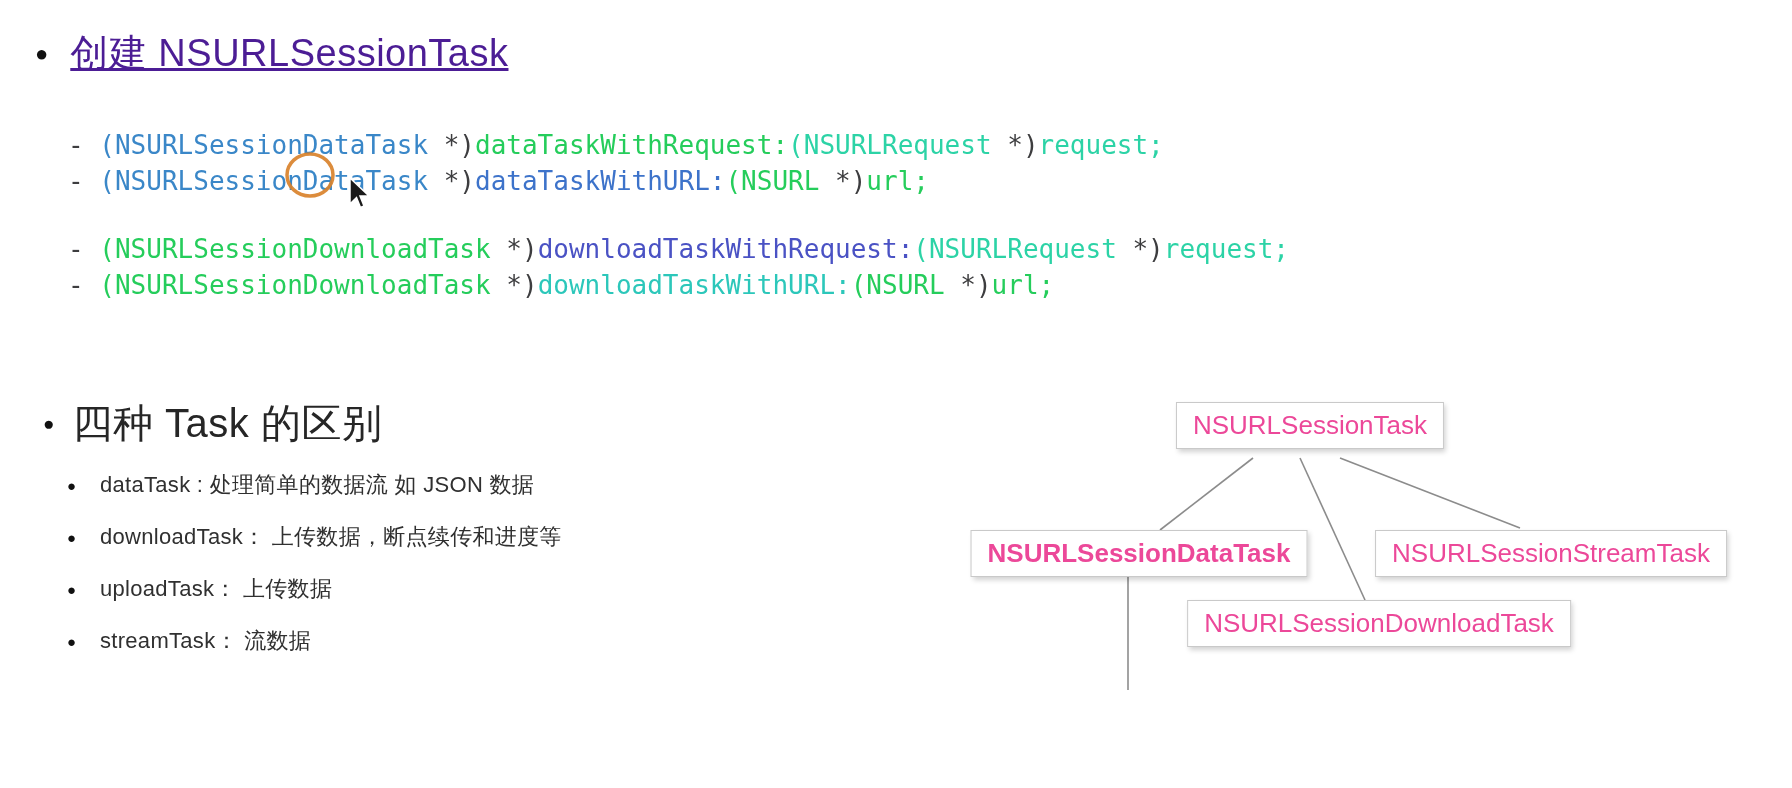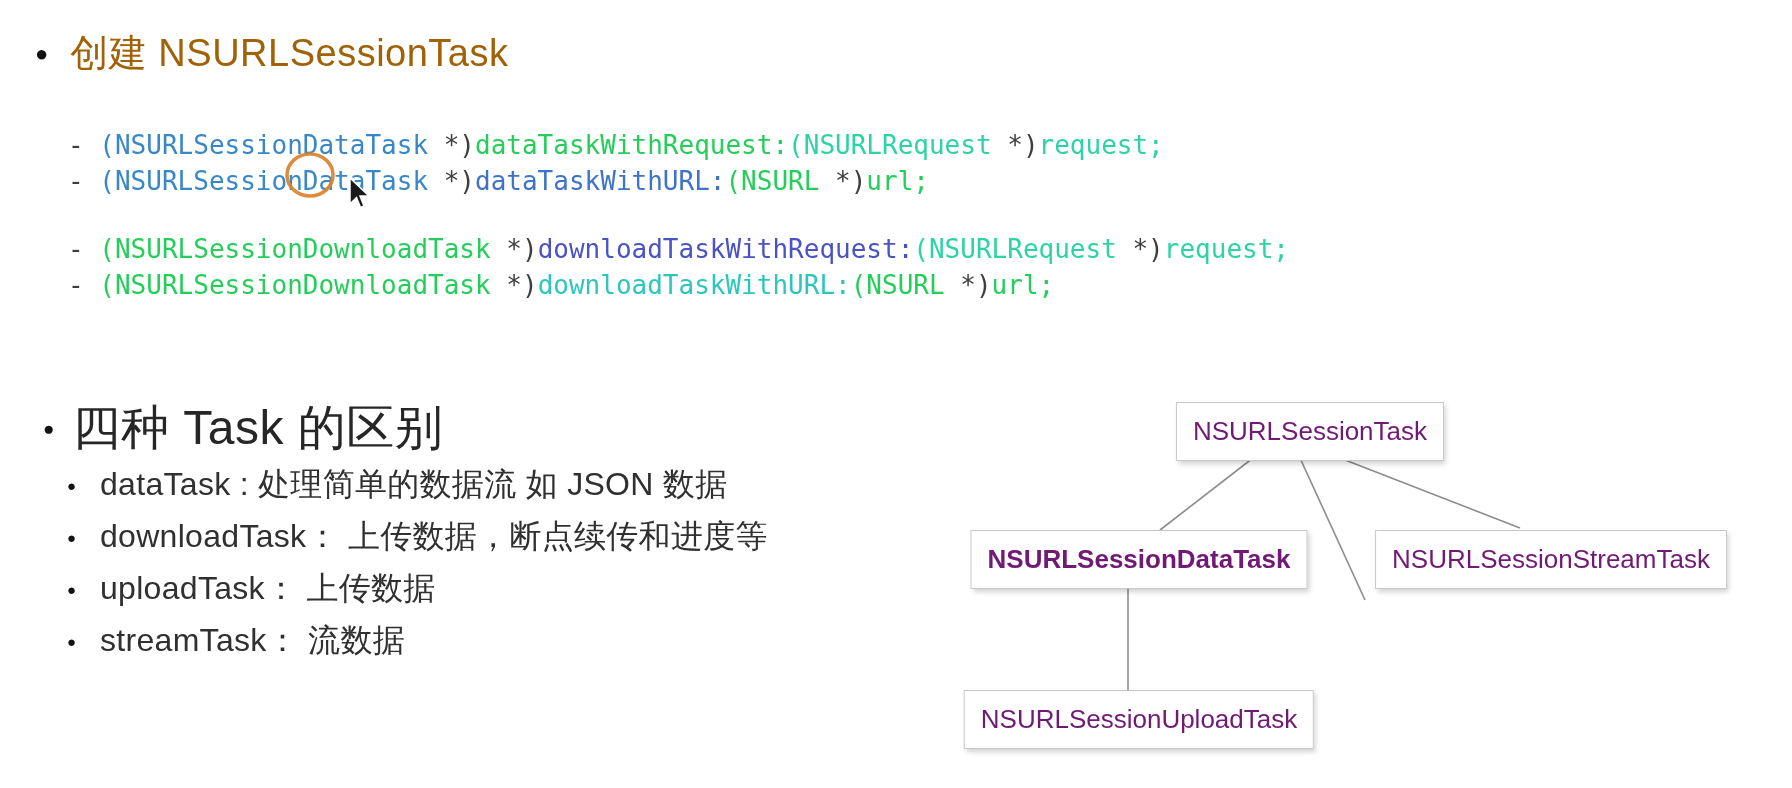--- a/index.html
+++ b/index.html
@@ -5,44 +5,44 @@
   html,body{margin:0;padding:0;}
   body{
     width:1792px;height:788px;position:relative;overflow:hidden;
     background:#ffffff;
     font-family:"Liberation Sans","DejaVu Sans",sans-serif;
     color:#2b2b2b;
   }
   
   .h1{position:absolute;left:35px;top:28px;display:flex;align-items:center;gap:22px;}
   .h1 .b{font-size:22px;line-height:1;color:#111;}
-  .h1 .t{font-size:38px;color:#a16207;letter-spacing:0.5px;}
+  .h1 .t{font-size:38px;color:#4c1d95;letter-spacing:0.5px;text-decoration:underline;}
   .h2{position:absolute;left:43px;top:396px;display:flex;align-items:center;gap:18px;}
   .h2 .b{font-size:19px;line-height:1;color:#111;}
-  .h2 .t{font-size:48px;color:#262626;letter-spacing:0.5px;}
+  .h2 .t{font-size:40px;color:#262626;letter-spacing:0.5px;}
   
   .code{
     position:absolute;left:68px;top:127px;
     font-family:"DejaVu Sans Mono","Liberation Mono",monospace;
     font-size:26px;line-height:36px;white-space:pre;
   }
   .code-group + .code-group{margin-top:32px;}
   .code-line{height:36px;}
   
   .items{position:absolute;left:67px;top:466px;}
   .item{display:flex;align-items:center;height:38px;margin-bottom:14px;}
   .item .ib{font-size:15px;line-height:1;color:#111;width:33px;}
-  .item .it{font-size:32px;color:#303030;letter-spacing:0.3px;}
+  .item .it{font-size:22px;color:#303030;letter-spacing:0.3px;}
   
   .diagram{position:absolute;left:0;top:0;width:1792px;height:788px;pointer-events:none;}
   .node{
     position:absolute;transform:translateX(-50%);
     background:#ffffff;border:1px solid #c9c9c9;
     box-shadow:2px 3px 5px rgba(0,0,0,0.18);
-    padding:13px 16px;font-size:26px;color:#701a75;white-space:nowrap;text-align:right;
+    padding:7px 16px;font-size:26px;color:#ec4899;white-space:nowrap;text-align:right;
   }
   .node[data-node="task"]    {left:1310px;top:402px;}
   .node[data-node="data"]    {left:1139px;top:530px;font-weight:bold;}
   .node[data-node="stream"]  {left:1551px;top:530px;}
   .node[data-node="download"]{left:1379px;top:600px;}
   .node[data-node="upload"]  {left:1139px;top:690px;}
   svg.overlay{position:absolute;left:0;top:0;pointer-events:none;}
 </style>
 </head>
 <body>
@@ -81,19 +81,19 @@
 <svg class="overlay" width="1792" height="788">
   <line x1="1253" y1="458" x2="1160" y2="530" stroke="#8c8c8c" stroke-width="1.6"></line>
   <line x1="1300" y1="458" x2="1365" y2="600" stroke="#8c8c8c" stroke-width="1.6"></line>
   <line x1="1340" y1="458" x2="1520" y2="528" stroke="#8c8c8c" stroke-width="1.6"></line>
   <line x1="1128" y1="572" x2="1128" y2="690" stroke="#8c8c8c" stroke-width="1.6"></line>
 </svg>
 <div class="diagram">
     <div class="node" data-node="task">NSURLSessionTask</div>
     <div class="node" data-node="data">NSURLSessionDataTask</div>
     <div class="node" data-node="stream">NSURLSessionStreamTask</div>
-    <div class="node" data-node="upload">NSURLSessionUploadTask</div>
+    <div class="node" data-node="download">NSURLSessionDownloadTask</div>
   </div>
 
 <svg class="overlay" width="1792" height="788">
   <ellipse cx="310" cy="175" rx="23" ry="21" fill="none" stroke-width="3.5" opacity="0.92" stroke="#d9822b"></ellipse>
   <polygon points="350,178 350,204 356.5,197.5 360.5,207.5 364,206 360,196 369,196" fill="#1a1a1a" stroke="#ffffff" stroke-width="1.5"></polygon>
 </svg>
 
 </body></html>

